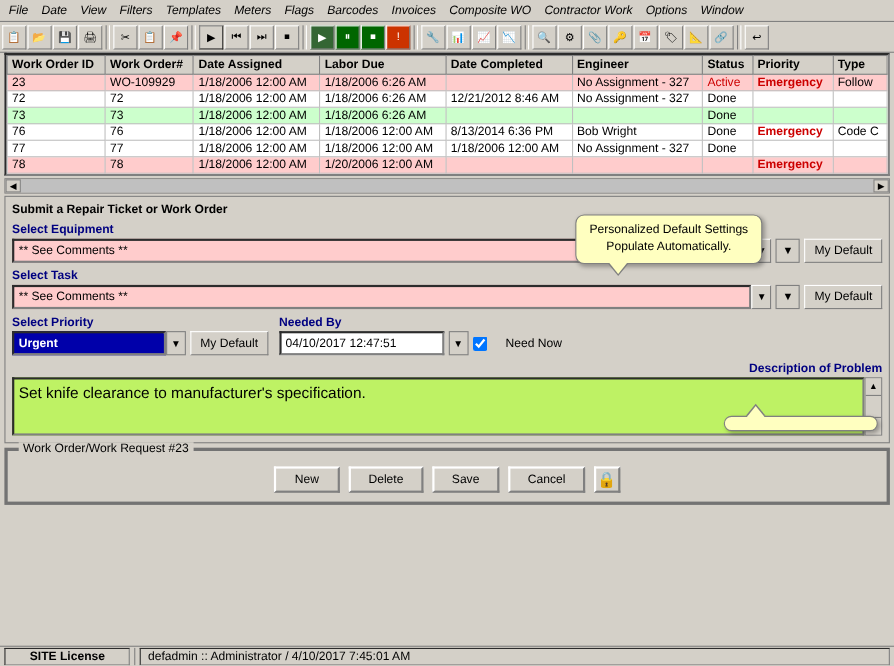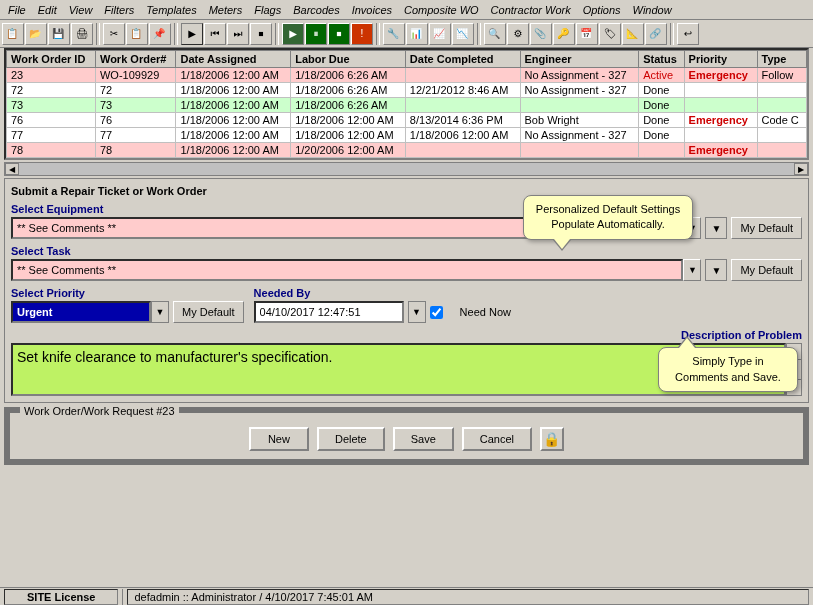--- a/index.html
+++ b/index.html
@@ -25,21 +25,21 @@
     .btn { height: 24px; background: #d4d0c8; border: 2px solid; border-top-color: #ffffff; border-left-color: #ffffff; border-right-color: #808080; border-bottom-color: #808080; padding: 2px 16px; cursor: pointer; font-size: 11px; min-width: 60px; }
     .lock-btn { width: 24px; height: 24px; background: #d4d0c8; border: 2px solid; border-top-color: #ffffff; border-left-color: #ffffff; border-right-color: #808080; border-bottom-color: #808080; display: flex; align-items: center; justify-content: center; cursor: pointer; font-size: 14px; }
   </style>
 </head>
 <body>
 
 <div style="width:813px;height:605px;position:relative;background:#d4d0c8;overflow:hidden;">
 
   <div style="display:flex;background:#d4d0c8;border-bottom:1px solid #808080;height:20px;align-items:center;padding:0 2px;">
     <span class="menubar-item">File</span>
-    <span class="menubar-item">Edit</span>
+    <span class="menubar-item">Date</span>
     <span class="menubar-item">View</span>
     <span class="menubar-item">Filters</span>
     <span class="menubar-item">Templates</span>
     <span class="menubar-item">Meters</span>
     <span class="menubar-item">Flags</span>
     <span class="menubar-item">Barcodes</span>
     <span class="menubar-item">Invoices</span>
     <span class="menubar-item">Composite WO</span>
     <span class="menubar-item">Contractor Work</span>
     <span class="menubar-item">Options</span>
@@ -234,28 +234,27 @@
     <div style="position:relative;display:flex;">
       <textarea style="flex: 1 1 0%; height: 53px; border: 2px inset rgb(128, 128, 128); background: #bef264; padding: 4px; font-size: 14px; resize: none;">Set knife clearance to manufacturer's specification.</textarea>
       <div style="width:16px;background:#d4d0c8;border:1px solid #808080;display:flex;flex-direction:column;">
         <div style="height:16px;background:#d4d0c8;border-bottom:1px solid #808080;display:flex;align-items:center;justify-content:center;font-size:8px;cursor:pointer;">▲</div>
         <div style="flex:1;background:#d4d0c8;"></div>
         <div style="height:16px;background:#d4d0c8;border-top:1px solid #808080;display:flex;align-items:center;justify-content:center;font-size:8px;cursor:pointer;">▼</div>
       </div>
     </div>
 
     <div class="tooltip-bubble" style="right:10px;bottom:10px;width:140px;">
-      <span>Simply Type in Comments and Save.</span>
       <div style="position:absolute;top:-10px;left:20px;width:0;height:0;border-left:8px solid transparent;border-right:8px solid transparent;border-bottom:10px solid #ffffc0;"></div>
       <div style="position:absolute;top:-12px;left:19px;width:0;height:0;border-left:9px solid transparent;border-right:9px solid transparent;border-bottom:11px solid #808080;z-index:-1;"></div>
     </div>
   </div>
 
   <div style="margin:4px;position:relative;">
-    <div style="border:6px solid #737373;padding:8px 10px;display:flex;align-items:center;justify-content:center;gap:8px;background:#d4d0c8;position:relative;padding-top:14px;">
+    <div style="border:3px solid #737373;padding:8px 10px;display:flex;align-items:center;justify-content:center;gap:8px;background:#d4d0c8;position:relative;padding-top:14px;">
       <div style="position:absolute;top:-8px;left:10px;background:#d4d0c8;padding:0 4px;font-size:11px;color:#000000;">Work Order/Work Request #23</div>
       <button class="btn">New</button>
       <button class="btn">Delete</button>
       <button class="btn">Save</button>
       <button class="btn">Cancel</button>
       <div class="lock-btn">🔒</div>
     </div>
   </div>
 
   <div style="position:absolute;bottom:0;left:0;right:0;height:18px;background:#d4d0c8;border-top:1px solid #808080;display:flex;align-items:center;padding:0 4px;font-size:10px;gap:4px;">

